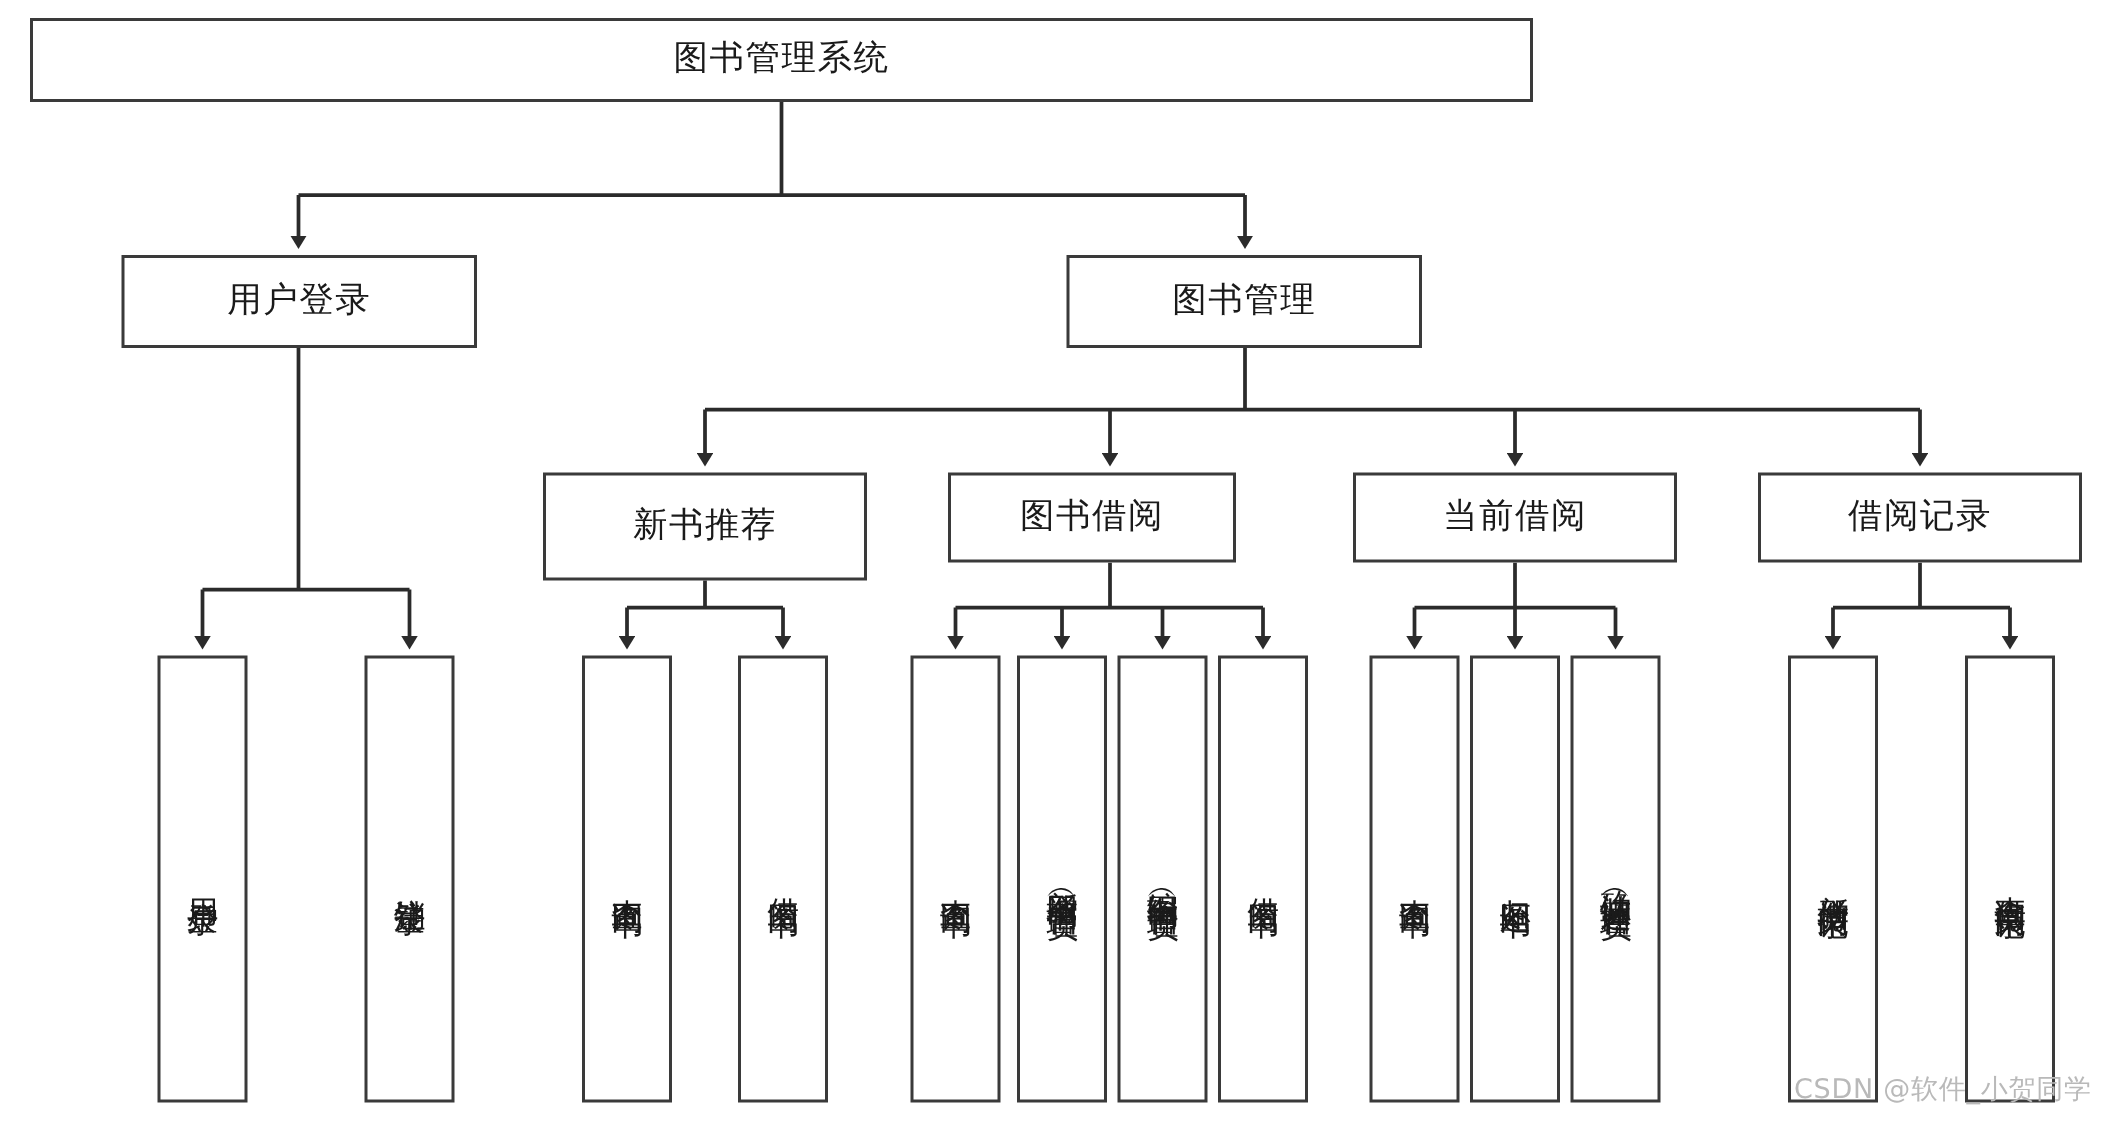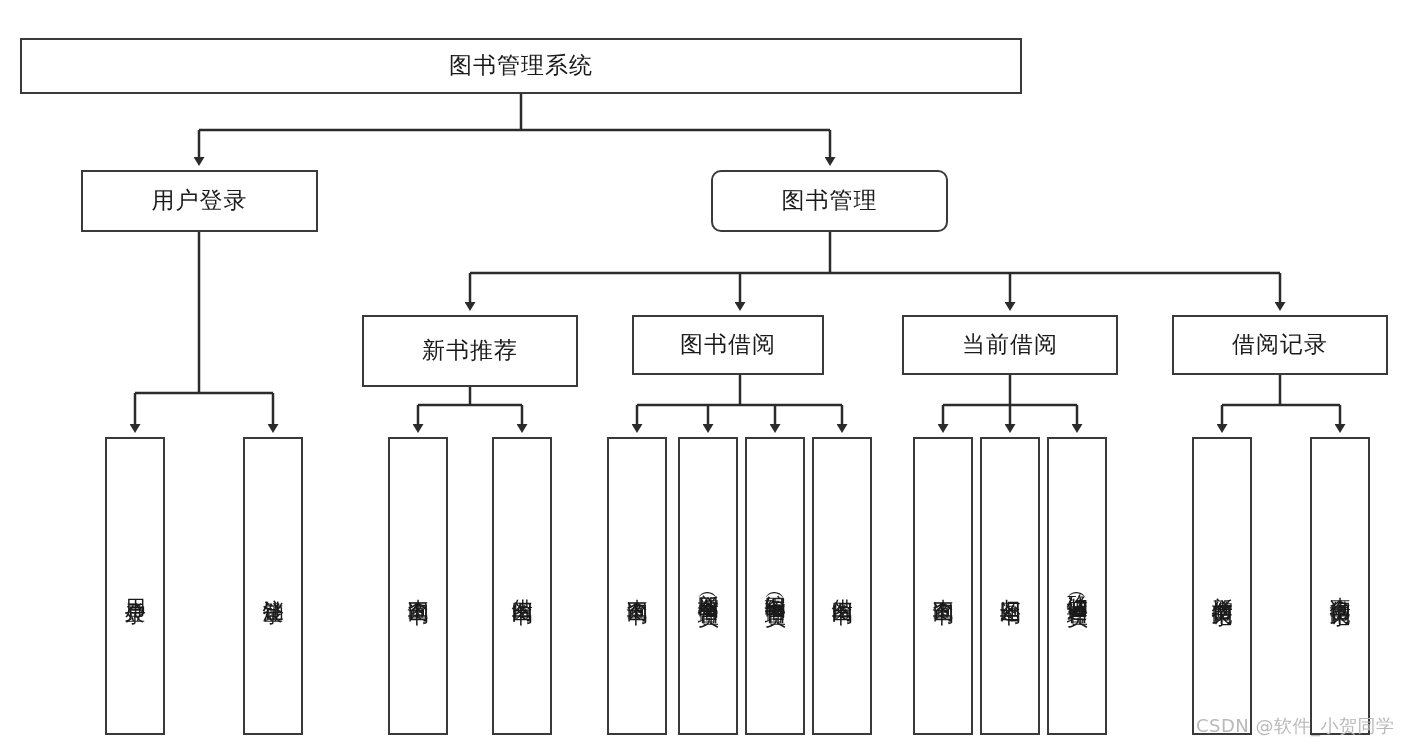--- a/index.html
+++ b/index.html
@@ -113,28 +113,28 @@
       <path d="M1010,405 L1010,425" marker-end="url(#arrow)"></path>
       <path d="M1077,405 L1077,425" marker-end="url(#arrow)"></path>
 
       <path d="M1280,375 L1280,405"></path>
       <path d="M1222,405 L1340,405"></path>
       <path d="M1222,405 L1222,425" marker-end="url(#arrow)"></path>
       <path d="M1340,405 L1340,425" marker-end="url(#arrow)"></path>
     </g>
   </svg>
 
-  <div class="node horiz" style="left:20px; top:12px; width:1002px; height:56px;margin-top:26px;">
+  <div class="node horiz" style="left:20px; top:12px; width:1002px; height:56px;">
     <span>图书管理系统</span>
   </div>
 
   <div class="node horiz" style="left:81px; top:170px; width:237px; height:62px;">
     <span>用户登录</span>
   </div>
-  <div class="node horiz" style="left:711px; top:170px; width:237px; height:62px;border-radius:10px;">
+  <div class="node horiz" style="left:711px; top:170px; width:237px; height:62px;">
     <span>图书管理</span>
   </div>
 
   <div class="node horiz" style="left:362px; top:315px; width:216px; height:72px;">
     <span>新书推荐</span>
   </div>
   <div class="node horiz" style="left:632px; top:315px; width:192px; height:60px;">
     <span>图书借阅</span>
   </div>
   <div class="node horiz" style="left:902px; top:315px; width:216px; height:60px;">

